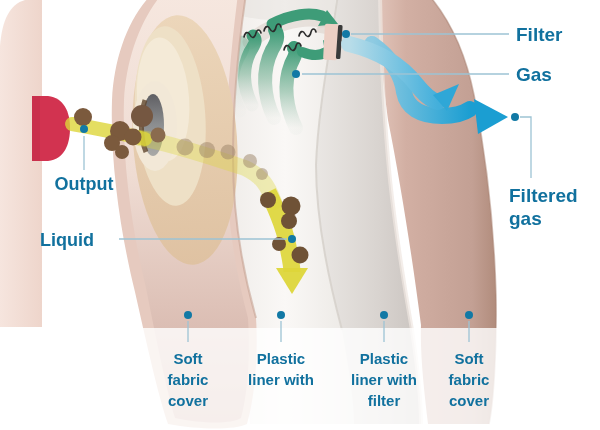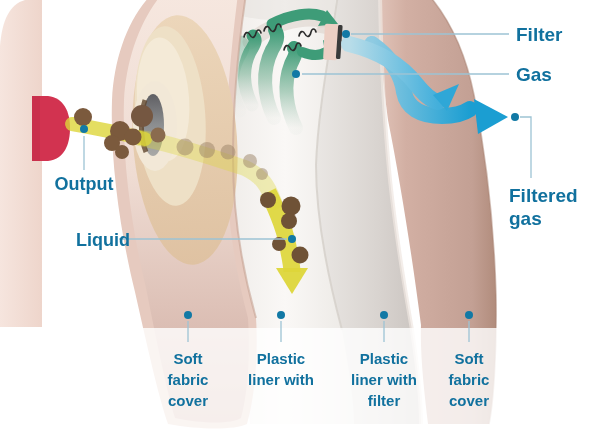--- a/index.html
+++ b/index.html
@@ -206,21 +206,21 @@
   </g>
 </svg>
 
   <div class="lbl big" style="left:516px;top:24px;">Filter</div>
   <div class="lbl big" style="left:516px;top:64px;">Gas</div>
   <div class="lbl big" style="left:509px;top:184px;line-height:23px;">
     <div>Filtered</div>
     <div>gas</div>
   </div>
   <div class="lbl mid" style="left:44px;top:174px;width:80px;text-align:center;">Output</div>
-  <div class="lbl mid" style="left:57px;top:230px;width:73px;text-align:right;">Liquid</div>
+  <div class="lbl mid" style="left:40px;top:230px;width:73px;">Liquid</div>
 
   <div class="layerlbl" style="left:128px;top:348px;">
     <div>Soft</div>
     <div>fabric</div>
     <div>cover</div>
   </div>
   <div class="layerlbl" style="left:221px;top:348px;">
     <div>Plastic</div>
     <div>liner with</div>
   </div>

